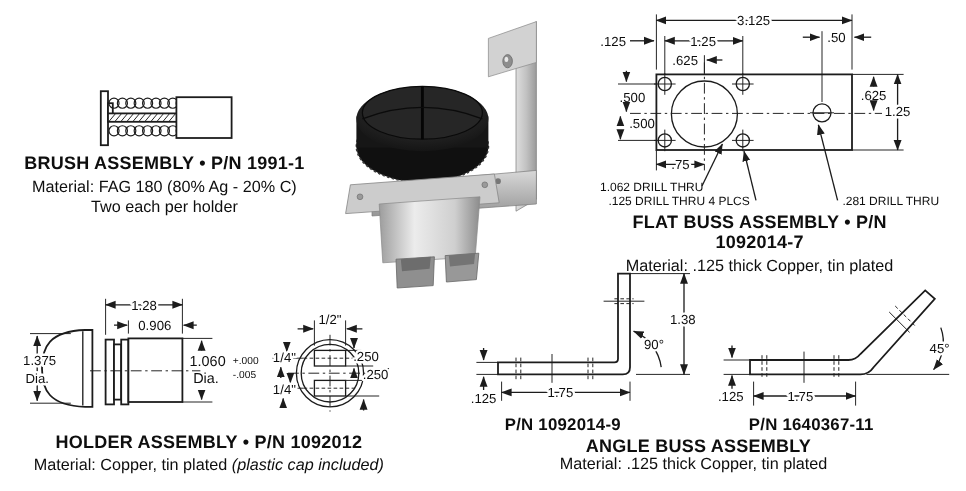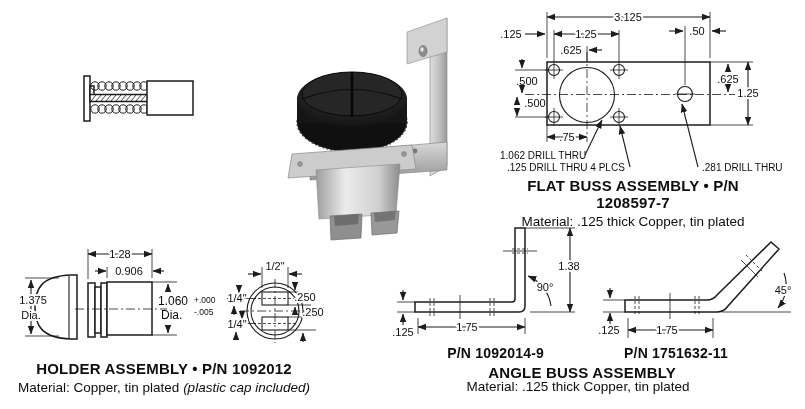--- a/index.html
+++ b/index.html
@@ -64,20 +64,25 @@
         <line x1="101" y1="31" x2="106" y2="25"></line>
           <line x1="106" y1="31" x2="111" y2="25"></line>
         <line x1="111" y1="31" x2="116" y2="25"></line>
           <line x1="116" y1="31" x2="121" y2="25"></line>
         <line x1="121" y1="31" x2="126" y2="25"></line>
       </g>
     </g>
     <rect class="part" x="127" y="11" width="46" height="34"></rect>
   </svg>
 
+  <div class="abs cap" style="left:12px;top:128px;width:250px;">
+    <div class="t">BRUSH ASSEMBLY • P/N 1991-1</div>
+    <div class="m">Material: FAG 180 (80% Ag - 20% C)</div>
+    <div class="m" style="margin-top:0;">Two each per holder</div>
+  </div>
 
   <svg class="abs" style="left:278px;top:2px;" width="210" height="238" viewBox="0 0 210 238">
     <defs>
       <linearGradient id="gBrk" x1="0" y1="0" x2="1" y2="0">
         <stop offset="0" stop-color="#dedede"></stop>
           <stop offset=".5" stop-color="#c2c2c2"></stop>
           <stop offset="1" stop-color="#9b9b9b"></stop>
       </linearGradient>
       <linearGradient id="gShelf" x1="0" y1="0" x2="0" y2="1">
         <stop offset="0" stop-color="#d8d8d8"></stop>
@@ -207,21 +212,21 @@
       <text class="dimS" x="5" y="159">1.062 DRILL THRU</text>
       <line class="ln" x1="90" y1="155" x2="107" y2="120" marker-end="url(#arF)"></line>
       <text class="dimS" x="12" y="171">.125 DRILL THRU 4 PLCS</text>
       <line class="ln" x1="135" y1="167" x2="125" y2="126" marker-end="url(#arF)"></line>
       <text class="dimS" x="207" y="171">.281 DRILL THRU</text>
       <line class="ln" x1="203" y1="167" x2="187" y2="104" marker-end="url(#arF)"></line>
     </g>
   </svg>
 
   <div class="abs cap" style="left:508px;top:177px;width:250px;">
-    <div class="t">FLAT BUSS ASSEMBLY • P/N 1208597-7</div>
+    <div class="t">FLAT BUSS ASSEMBLY • P/N 1092014-7</div>
     <div class="m">Material: .125 thick Copper, tin plated</div>
   </div>
 
   <svg class="abs" style="left:15px;top:243px;" width="375" height="115" viewBox="0 0 375 115">
     <defs>
       <marker id="arH" viewBox="0 0 8 8" refX="7.6" refY="4" markerWidth="8" markerHeight="8" orient="auto-start-reverse">
         <path d="M0,1 L8,4 L0,7 Z" fill="#1c1c1c"></path>
       </marker>
     </defs>
     <g>
@@ -284,21 +289,21 @@
       <line class="thin" x1="273" y1="87" x2="301" y2="87"></line>
       <line class="ln" x1="280" y1="41" x2="280" y2="47" marker-end="url(#arH)"></line>
       <text class="dim halo" x="290" y="58">.250</text>
       <line class="ln" x1="280" y1="70" x2="280" y2="64" marker-end="url(#arH)"></line>
       <line class="ln" x1="306" y1="66" x2="306" y2="72" marker-end="url(#arH)"></line>
       <text class="dim halo" x="298" y="73">.250</text>
       <line class="ln" x1="288" y1="99" x2="288" y2="90" marker-end="url(#arH)"></line>
     </g>
   </svg>
 
-  <div class="abs cap" style="left:14px;top:360px;width:300px;">
+  <div class="abs cap" style="left:24px;top:360px;width:300px;">
     <div class="t" style="font-size:15px;">HOLDER ASSEMBLY • P/N 1092012</div>
     <div class="m"><span>Material: Copper, tin plated </span><i>(plastic cap included)</i></div>
   </div>
 
   <svg class="abs" style="left:388px;top:222px;" width="207" height="122" viewBox="0 0 207 122">
     <defs>
       <marker id="arA" viewBox="0 0 8 8" refX="7.6" refY="4" markerWidth="8" markerHeight="8" orient="auto-start-reverse">
         <path d="M0,1 L8,4 L0,7 Z" fill="#1c1c1c"></path>
       </marker>
     </defs>
@@ -357,25 +362,25 @@
       <line class="ln" x1="15" y1="56" x2="15" y2="66" marker-end="url(#arB)"></line>
       <line class="ln" x1="15" y1="92" x2="15" y2="81" marker-end="url(#arB)"></line>
       <text class="dim" x="14" y="102">.125</text>
       <line class="thin" x1="33" y1="86" x2="33" y2="106"></line>
       <line class="thin" x1="118" y1="86" x2="118" y2="106"></line>
       <line class="ln" x1="33" y1="98" x2="118" y2="98" marker-start="url(#arB)" marker-end="url(#arB)"></line>
       <text class="dim halo" x="72" y="102">1.75</text>
     </g>
   </svg>
 
-  <div class="abs cap" style="left:394px;top:345px;width:150px;text-align:right;">
+  <div class="abs cap" style="left:394px;top:345px;width:150px;">
     <div class="t" style="font-size:14px;">P/N 1092014-9</div>
   </div>
   <div class="abs cap" style="left:601px;top:345px;width:150px;">
-    <div class="t" style="font-size:14px;">P/N 1751632-11</div>
+    <div class="t" style="font-size:14px;">P/N 1640367-11</div>
   </div>
   <div class="abs cap" style="left:457px;top:364px;width:250px;">
     <div class="t">ANGLE BUSS ASSEMBLY</div>
   </div>
   <div class="abs cap" style="left:453px;top:378px;width:250px;">
     <div class="m" style="margin-top:0;">Material: .125 thick Copper, tin plated</div>
   </div>
 
 </div>
 

